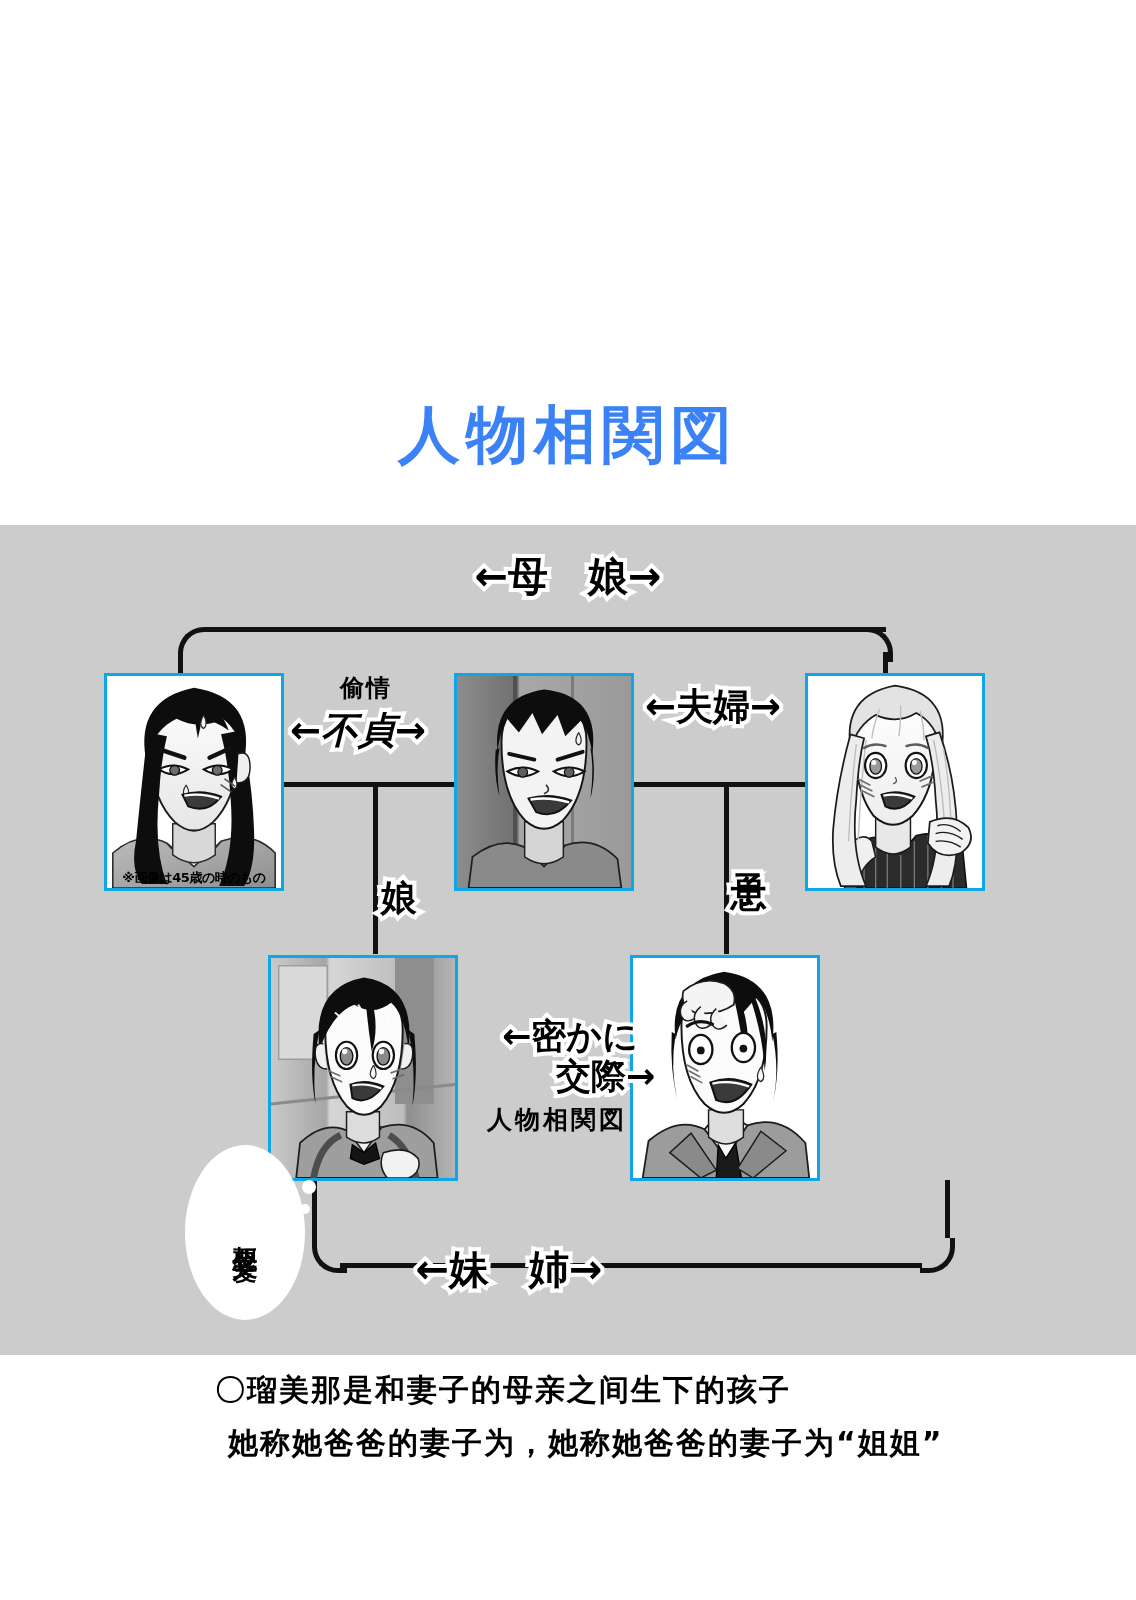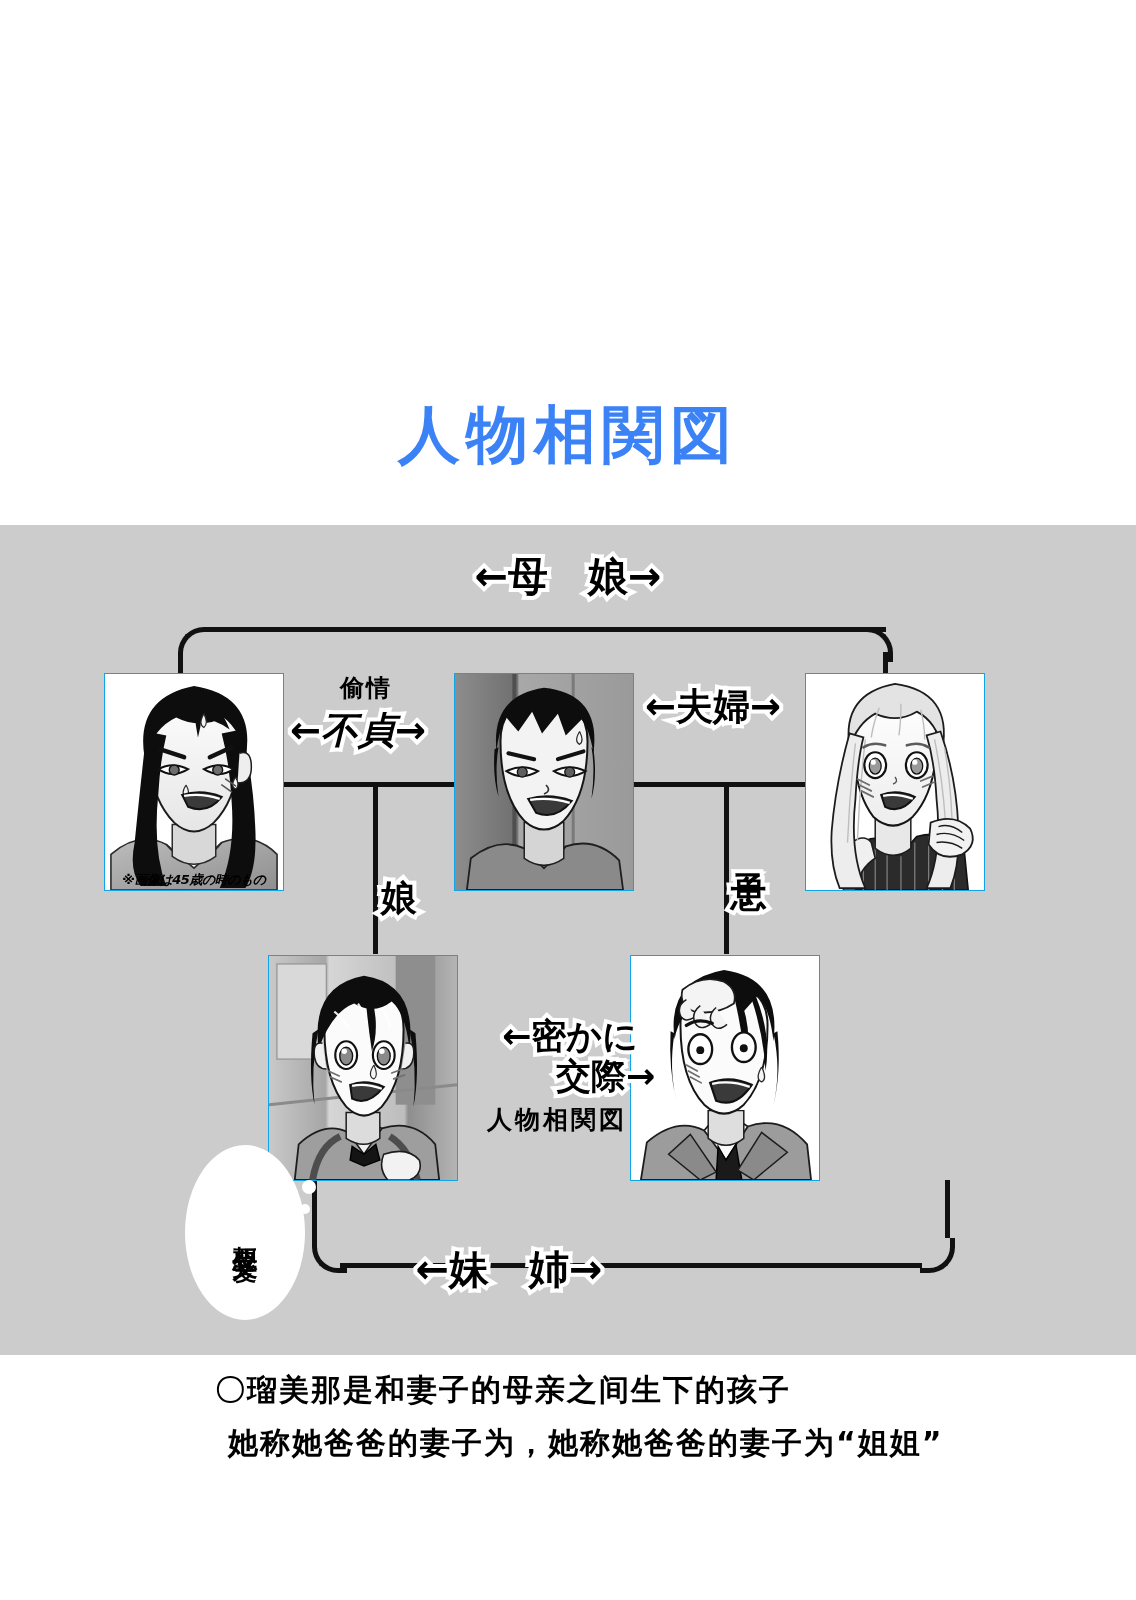--- a/index.html
+++ b/index.html
@@ -24,23 +24,22 @@
   .vline{width:5px;}
   .hline{height:5px;}
   .corner{position:absolute;border:5px solid #111;background:transparent;}
   .c-tl{border-right:none;border-bottom:none;border-top-left-radius:26px;}
   .c-tr{border-left:none;border-bottom:none;border-top-right-radius:26px;}
   .c-bl{border-right:none;border-top:none;border-bottom-left-radius:26px;}
   .c-br{border-left:none;border-top:none;border-bottom-right-radius:26px;}
 
   
   .panel{
-    position:absolute;border:1px solid #0ea5e9;background:#c4b5fd;overflow:hidden;
+    position:absolute;border:3px solid #0ea5e9;background:#c4b5fd;overflow:hidden;
     box-sizing:border-box;
-    font-style:italic;
   }
   .panel svg{display:block;width:100%;height:100%;}
   .panel-caption{
     position:absolute;left:0;bottom:1px;width:100%;text-align:center;
     font-size:13px;font-weight:700;color:#000;letter-spacing:-0.5px;
     font-family:"DejaVu Sans","Liberation Sans",sans-serif;
   }
   .rel-wrap{position:absolute;white-space:nowrap;line-height:1.05;}
   .rel-out{
     -webkit-text-stroke:8px #fff;color:#fff;font-weight:900;

